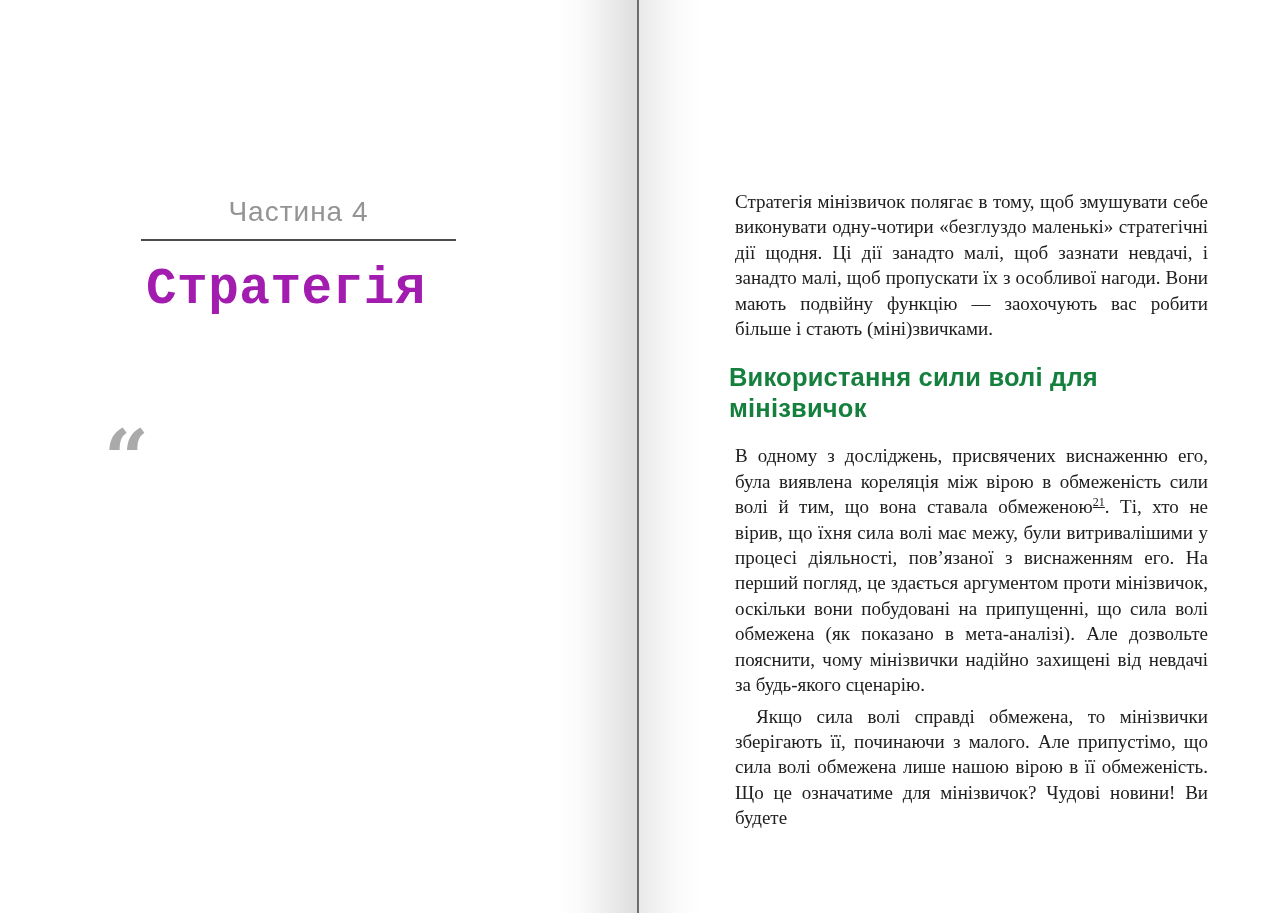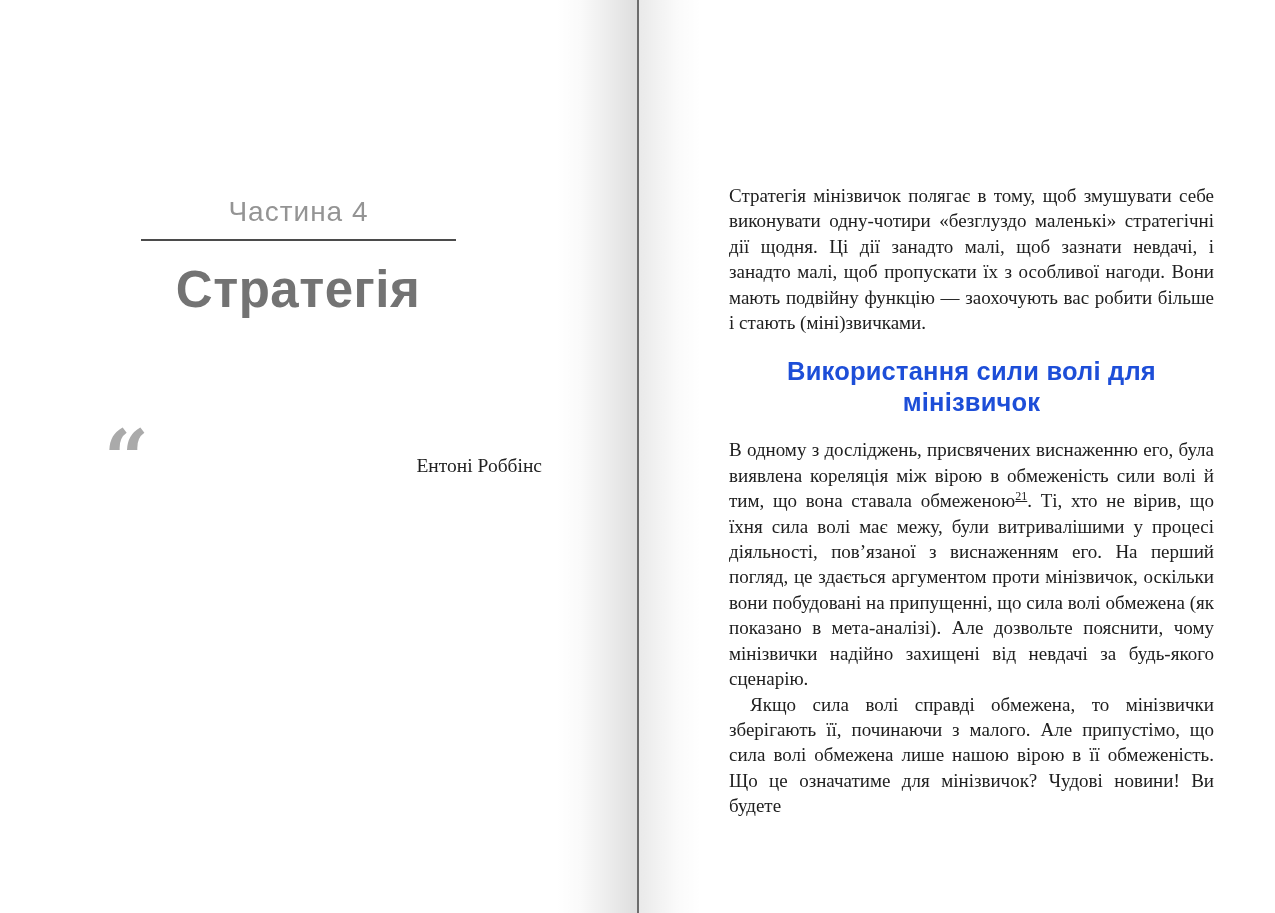--- a/index.html
+++ b/index.html
@@ -39,28 +39,28 @@
     font-size: 28px;
     letter-spacing: 1px;
     color: #949494;
   }
   .part-rule {
     margin: 11px 0 0 0;
     border: none;
     border-top: 2px solid #4b4b4b;
   }
   .book-title {
-    position: absolute; left: 108px; top: 258px; width: 380px;
+    position: absolute; left: 96px; top: 258px; width: 380px;
     text-align: center;
-    font-family: Liberation Sans, sans-serif;
+    font-family: Liberation Mono, monospace;
     font-weight: bold;
     font-size: 51px;
     line-height: 64px;
     letter-spacing: 0.5px;
-    color: #737373;
+    color: #a21caf;
   }
 
   .quote-block { position: absolute; left: 106px; top: 440px; width: 436px; }
   .quote-mark {
     position: absolute; left: -2px; top: -20px;
     font-family: "DejaVu Serif", serif;
     font-weight: bold;
     font-size: 78px;
     line-height: 1;
     color: #aaaaaa;
@@ -80,30 +80,30 @@
   }
 
   
   .right-col {
     position: absolute; left: 729px; top: 183px; width: 485px;
     font-size: 19px;
     line-height: 25.4px;
     text-align: justify;
     color: #202020;
   }
-  .right-col p { margin: 0; }
+  .right-col p { margin: 6px; }
   .p-indent { text-indent: 21px; }
   .section-heading {
     font-family: "Liberation Sans", sans-serif;
     font-weight: bold;
     font-size: 25.5px;
     line-height: 31px;
     letter-spacing: 0.2px;
-    color: #1d4ed8;
-    text-align: center;
+    color: #15803d;
+    text-align: left;
     margin: 21px 0 19px 0;
   }
   .footnote-ref {
     font-size: 12px;
     vertical-align: super;
     line-height: 0;
     text-decoration: underline;
   }
   .italic { font-style: italic; }
 </style>
@@ -117,21 +117,20 @@
       <div class="part-label">Частина 4</div>
       <hr class="part-rule">
     </div>
 
     <div class="book-title">
       <div>Стратегія</div>
     </div>
 
     <div class="quote-block">
       <span class="quote-mark">“</span>
-      <div class="quote-attrib">Ентоні Роббінс</div>
     </div>
   </div>
 
   <div class="spine-shadow-left"></div>
   <div class="spine-line"></div>
   <div class="spine-shadow-right"></div>
 
   <div class="right-col">
     <p>Стратегія мінізвичок полягає в тому, щоб змушувати себе виконувати одну-чотири «безглуздо маленькі» стратегічні дії щодня. Ці дії занадто малі, щоб зазнати невдачі, і занадто малі, щоб пропускати їх з особливої нагоди. Вони мають подвійну функцію — заохочують вас робити більше і стають (міні)звичками.</p>
 

